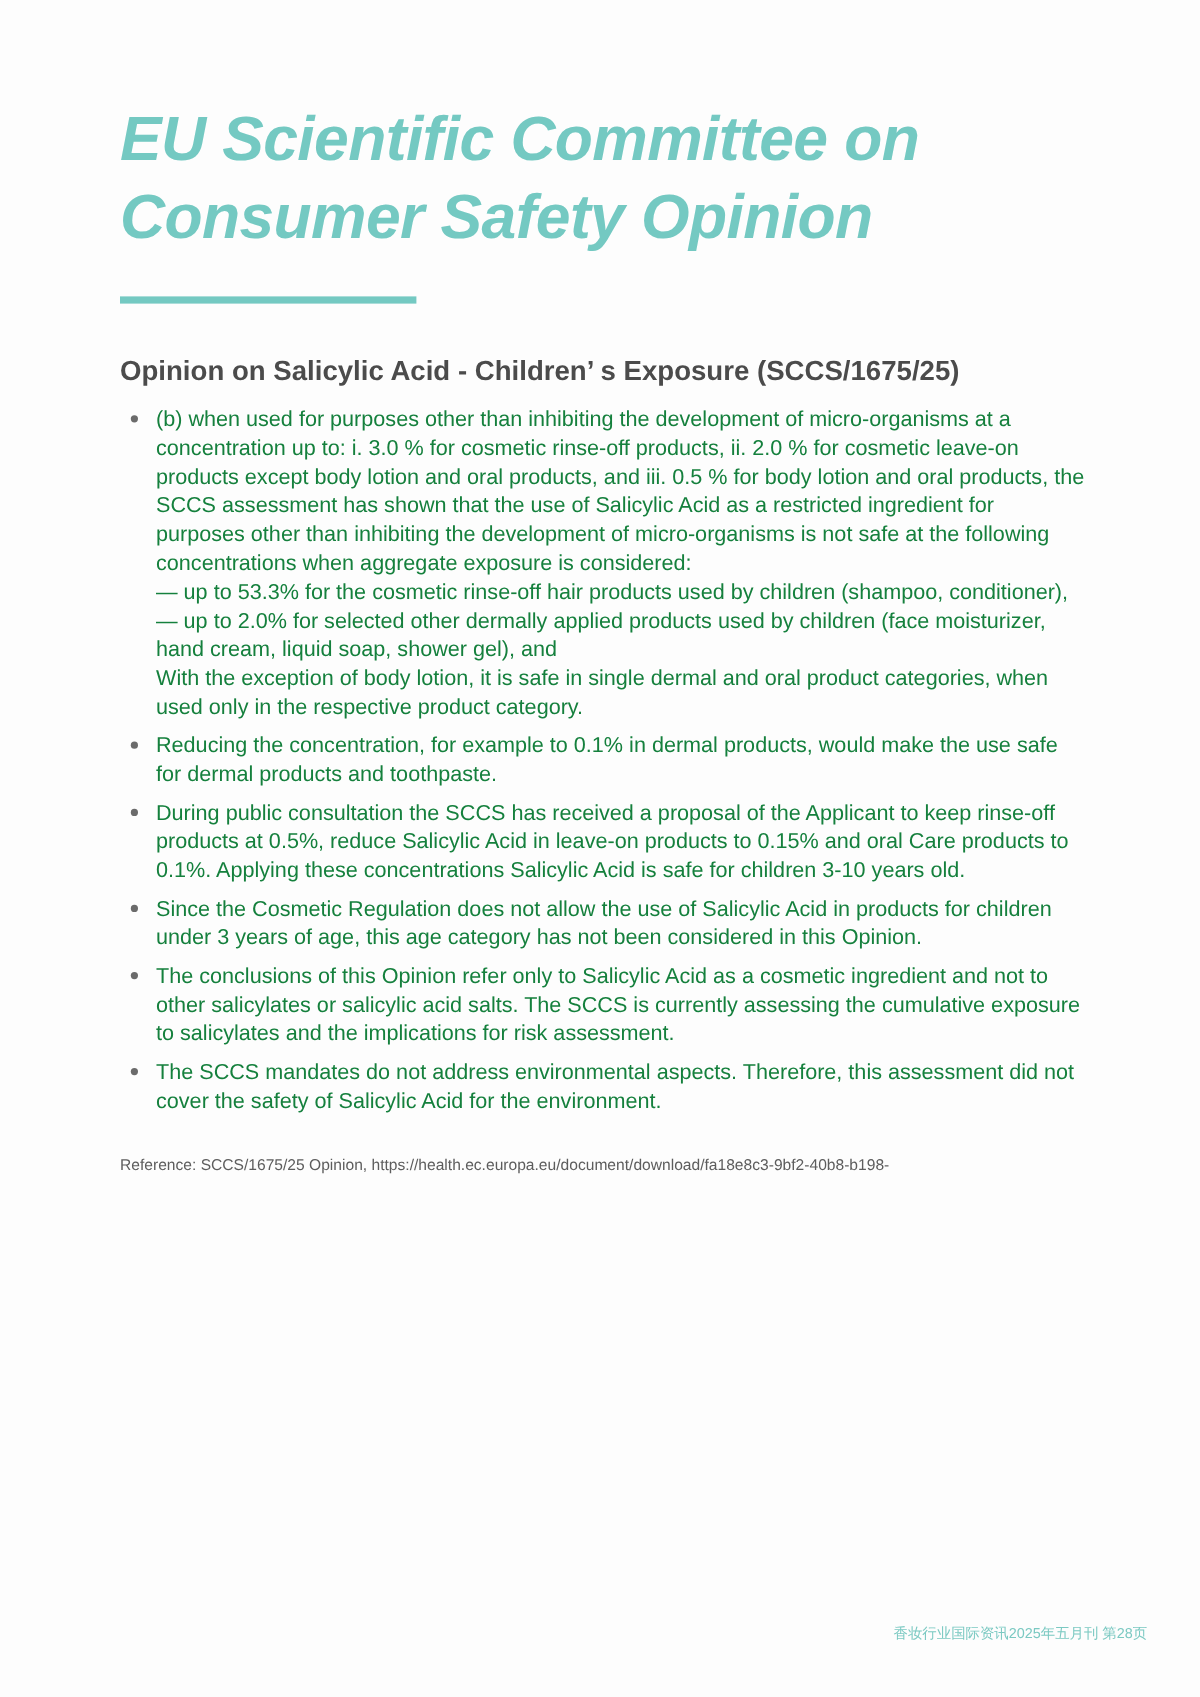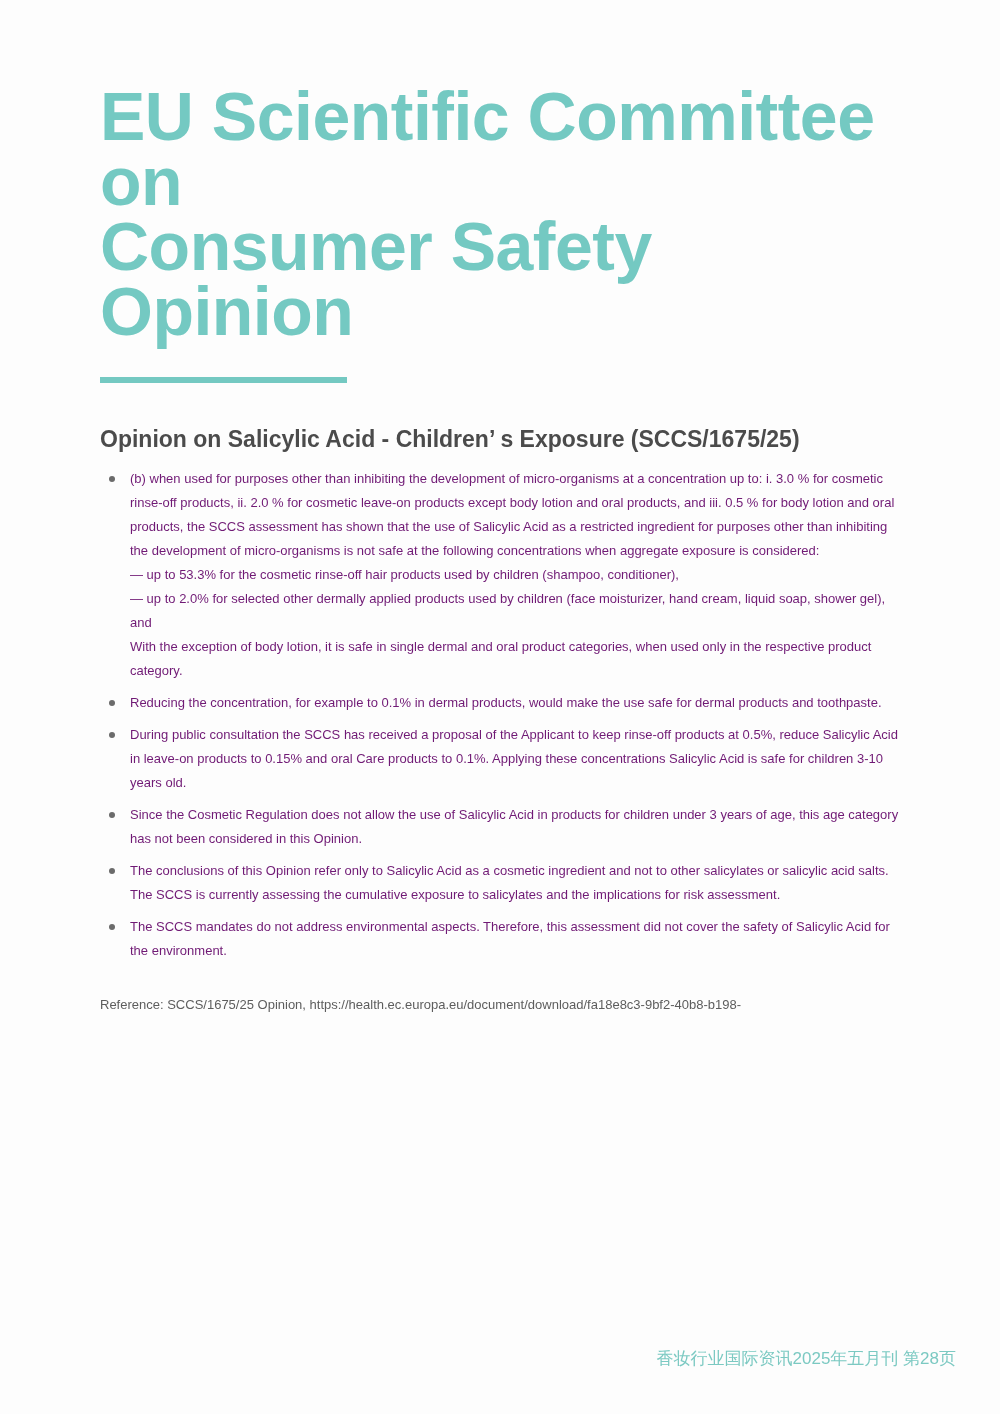--- a/index.html
+++ b/index.html
@@ -7,25 +7,26 @@
     width:1000px; height:1414px;
     background:#fdfdfd;
     font-family:"Liberation Sans", sans-serif;
     position:relative;
     overflow:hidden;
   }
   .content { padding:84px 96px 0 100px; }
 
   .page-title {
     margin:0;
-    font-size:68px;
+    font-size:52px;
     line-height:65px;
     font-weight:700;
     letter-spacing:-0.5px;
     color:#74c9c2;
+    font-style:italic;
   }
   .title-rule {
     margin-top:33px;
     width:247px; height:6px;
     background:#74c9c2;
   }
   .article-heading {
     margin:43px 0 0 0;
     font-size:23px;
     line-height:26px;
@@ -33,44 +34,44 @@
     color:#4b4b4b;
   }
   ul.bullets {
     list-style:none;
     margin:15px 0 0 0;
     padding:0;
   }
   ul.bullets li {
     position:relative;
     padding-left:30px;
-    font-size:13px;
+    font-size:18px;
     line-height:24px;
-    color:#701a75;
+    color:#15803d;
     margin-bottom:8px;
   }
   .dot {
     position:absolute;
     left:9px; top:9px;
     width:6px; height:6px;
     border-radius:50%;
     background:#6b6b6b;
   }
   .sub-items, .bullet-note { margin:0; }
   .reference {
     margin-top:32px;
     font-size:13px;
     line-height:20px;
     color:#5d5d5d;
   }
   .footer {
     position:absolute;
     right:44px;
     bottom:44px;
-    font-size:17px;
+    font-size:12px;
     color:#7bc9c2;
   }
 </style>
 </head>
 <body>
 
 <div class="content">
   <h1 class="page-title">
     <span>EU Scientific Committee on</span><br>
     <span>Consumer Safety Opinion</span>

